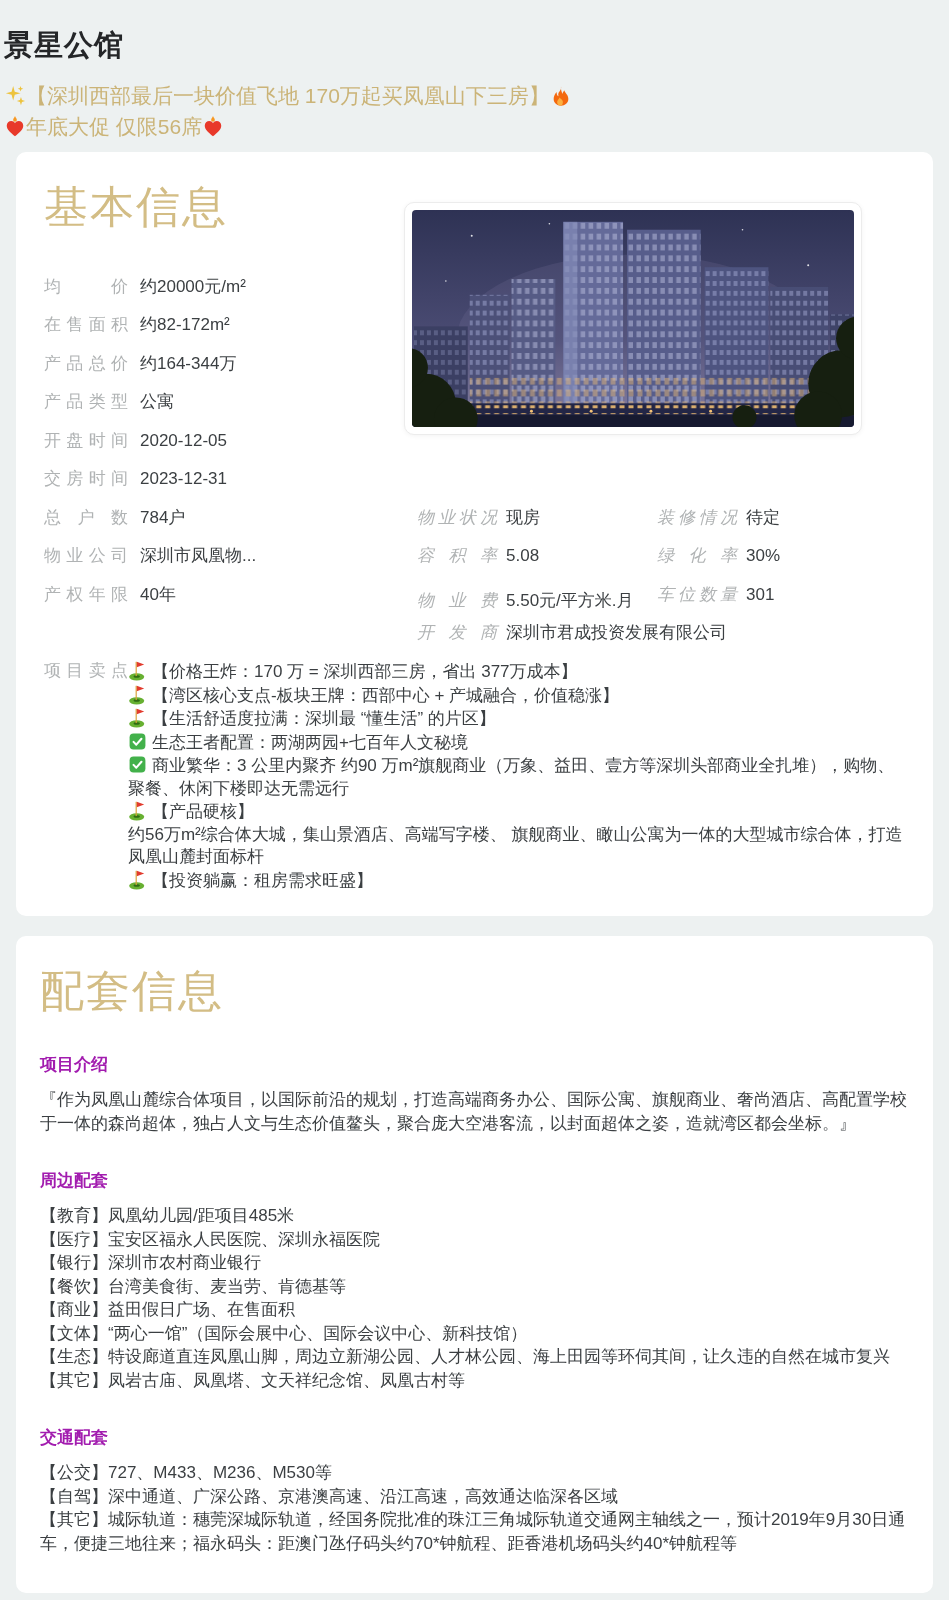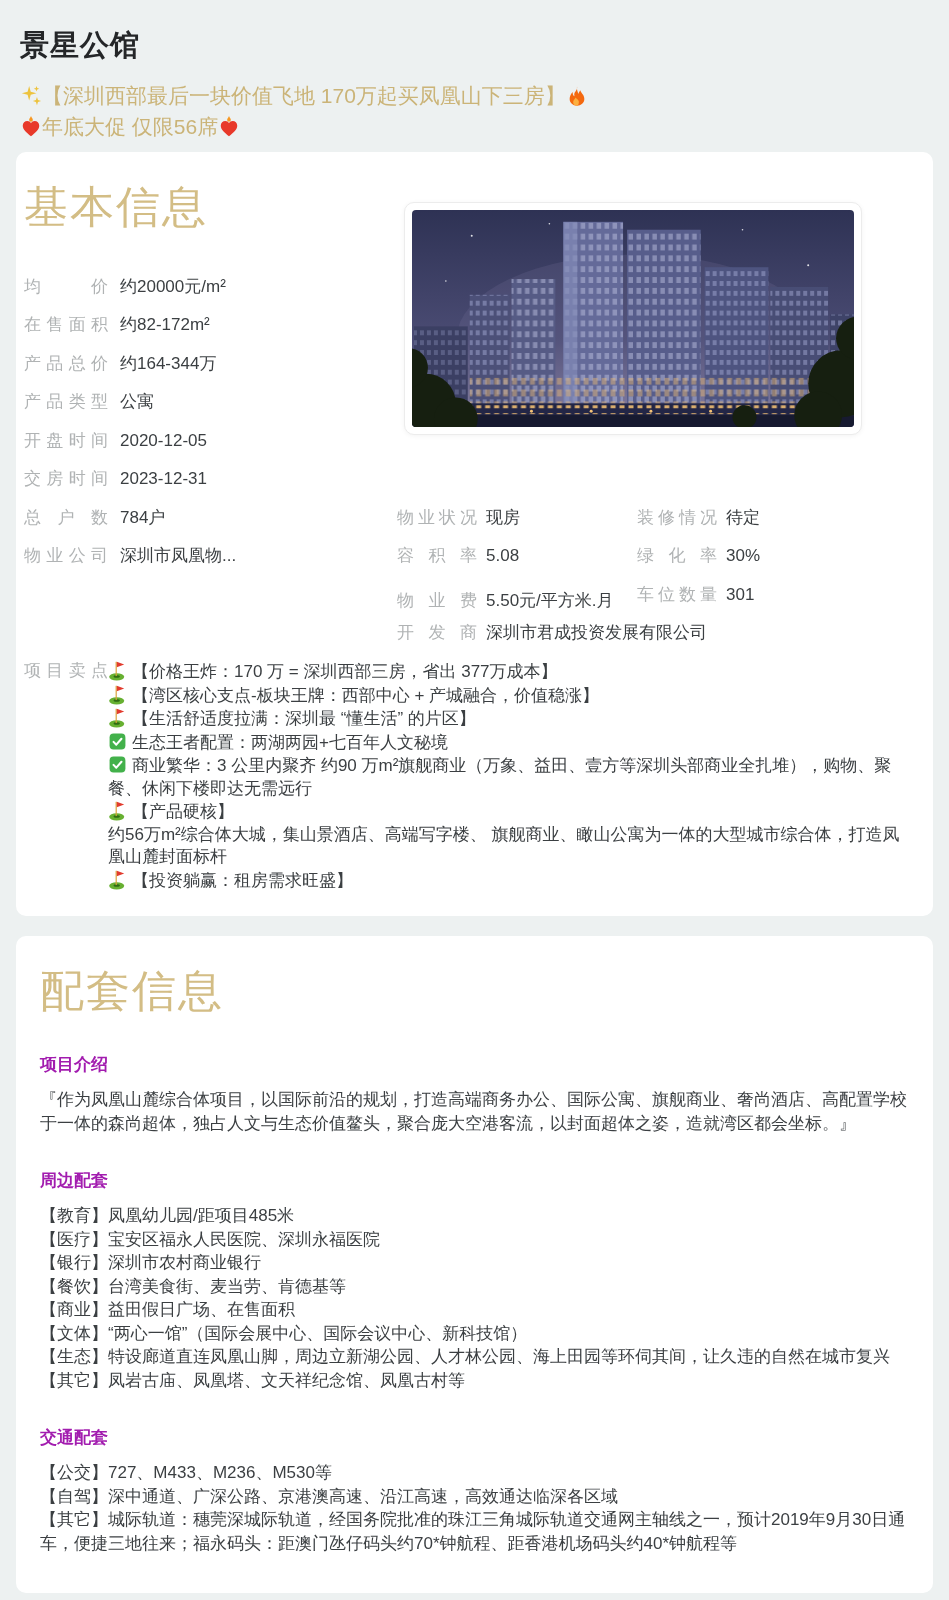--- a/index.html
+++ b/index.html
@@ -4,43 +4,43 @@
 <style>
   html,body{margin:0;padding:0;}
   body{
     width:949px;
     background:#edf1f1;
     font-family:"Liberation Sans","DejaVu Sans",sans-serif;
     color:#3b3f42;
     padding-bottom:8px;
   }
   
-  .page-header{padding:18px 20px 10px 20px;}
+  .page-header{padding:18px 20px 10px 4px;}
   .page-title{font-size:29px;font-weight:700;color:#242628;letter-spacing:1px;margin:8px 0 0 0;}
   .page-subtitle{margin-top:14px;font-size:21px;line-height:31px;color:#cbb478;}
   .page-subtitle .seg-icon{display:inline-block;}
   .page-subtitle .seg-icon svg{width:22px;height:22px;vertical-align:-4px;}
   
   .card{background:#ffffff;border-radius:10px;margin:0 16px;position:relative;}
-  .card-basic{padding:26px 24px 24px 8px;}
+  .card-basic{padding:26px 24px 24px 28px;}
   .card-amen{margin-top:20px;padding:26px 24px 38px 24px;}
   .card-heading{font-size:44px;font-weight:500;color:#d3bd85;letter-spacing:2px;line-height:1.3;}
   
   .photo{
     position:absolute;top:50px;right:71px;width:458px;height:233px;
     background:#fff;border:1px solid #ececec;border-radius:10px;
     padding:7px;box-sizing:border-box;box-shadow:0 1px 5px rgba(0,0,0,.05);
   }
   .photo svg{display:block;width:100%;height:100%;border-radius:4px;}
   
   .info-grid{display:grid;grid-template-columns:373px 240px 1fr;grid-auto-rows:38.5px;align-items:center;margin-top:32px;}
   .field{font-size:17px;white-space:nowrap;}
   .lbl{display:inline-block;color:#b0b3b4;text-align:justify;text-align-last:justify;}
   .lbl-l{width:84px;margin-right:12px;}
-  .lbl-s{width:80px;margin-right:9px;}
+  .lbl-s{width:80px;margin-right:9px;font-style:italic;}
   .val{color:#3b3f42;}
   
   .sp-row{display:flex;margin-top:8px;font-size:17px;line-height:22.5px;}
   .sp-label{flex:0 0 84px;margin-right:0;color:#b0b3b4;display:inline-block;text-align:justify;text-align-last:justify;align-self:flex-start;}
   .sp-content{flex:1;color:#3b3f42;}
   .sp-line .li-icon svg{width:19px;height:21px;vertical-align:-4px;margin-right:5px;}
   
   .sec-label{color:#a21caf;font-size:17px;margin-top:34px;font-weight:bold;}
   .sec-lines{margin-top:12px;font-size:17px;line-height:23.5px;color:#3b3f42;}
 </style>
@@ -141,20 +141,21 @@
 
   <div class="info-grid" id="info-grid">
       <div class="field" style="grid-area: 1 / 1;"><span class="lbl lbl-l">均价</span><span class="val">约20000元/m²</span></div>
       <div class="field" style="grid-area: 2 / 1;"><span class="lbl lbl-l">在售面积</span><span class="val">约82-172m²</span></div>
       <div class="field" style="grid-area: 3 / 1;"><span class="lbl lbl-l">产品总价</span><span class="val">约164-344万</span></div>
       <div class="field" style="grid-area: 4 / 1;"><span class="lbl lbl-l">产品类型</span><span class="val">公寓</span></div>
       <div class="field" style="grid-area: 5 / 1;"><span class="lbl lbl-l">开盘时间</span><span class="val">2020-12-05</span></div>
       <div class="field" style="grid-area: 6 / 1;"><span class="lbl lbl-l">交房时间</span><span class="val">2023-12-31</span></div>
       <div class="field" style="grid-area: 7 / 1;"><span class="lbl lbl-l">总户数</span><span class="val">784户</span></div>
       <div class="field" style="grid-area: 8 / 1;"><span class="lbl lbl-l">物业公司</span><span class="val">深圳市凤凰物...</span></div>
+      <div class="field" style="grid-area: 9 / 1;"><span class="lbl lbl-l">产权年限</span><span class="val">40年</span></div>
       <div class="field" style="grid-area: 7 / 2;"><span class="lbl lbl-s">物业状况</span><span class="val">现房</span></div>
       <div class="field" style="grid-area: 8 / 2;"><span class="lbl lbl-s">容积率</span><span class="val">5.08</span></div>
       <div class="field" style="grid-area: 9 / 2; margin-top: 12px;"><span class="lbl lbl-s">物业费</span><span class="val">5.50元/平方米.月</span></div>
       <div class="field" style="grid-area: 10 / 2;"><span class="lbl lbl-s">开发商</span><span class="val">深圳市君成投资发展有限公司</span></div>
       <div class="field" style="grid-area: 7 / 3;"><span class="lbl lbl-s">装修情况</span><span class="val">待定</span></div>
       <div class="field" style="grid-area: 8 / 3;"><span class="lbl lbl-s">绿化率</span><span class="val">30%</span></div>
       <div class="field" style="grid-area: 9 / 3;"><span class="lbl lbl-s">车位数量</span><span class="val">301</span></div>
     </div>
 
   <div class="sp-row">

